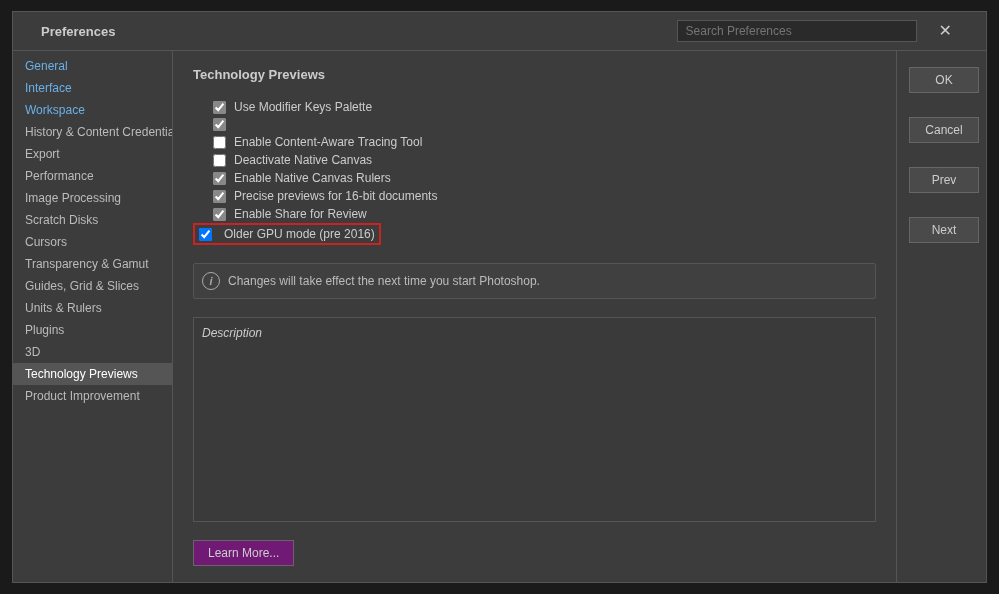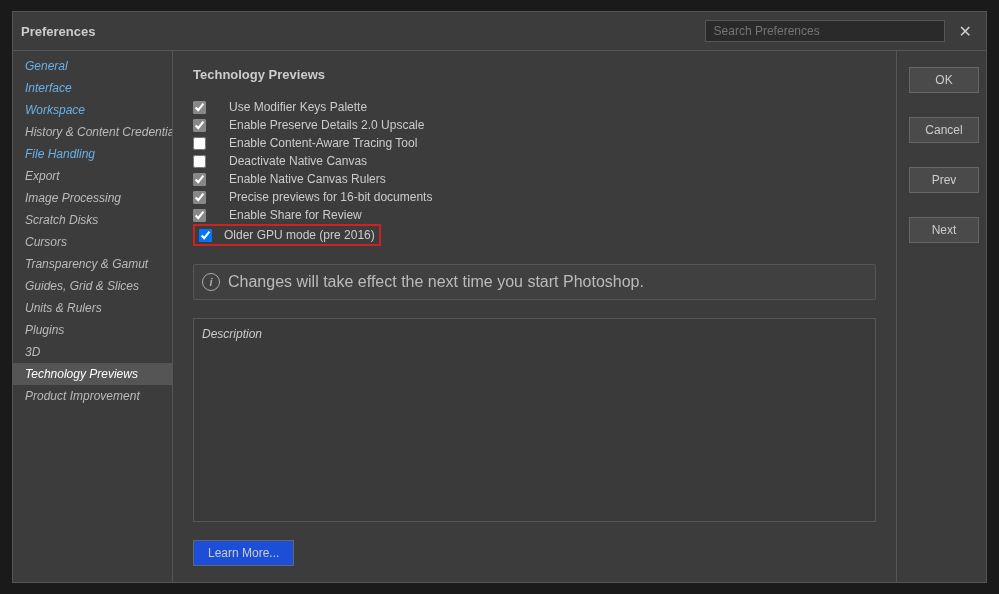--- a/index.html
+++ b/index.html
@@ -26,21 +26,21 @@
       width: 975px;
       height: 572px;
       background: #3c3c3c;
       border: 1px solid #555;
       display: flex;
       flex-direction: column;
       position: relative;
     }
     .title-bar {
       background: #3c3c3c;
-      padding: 8px 8px;
+      padding: 8px 28px;
       display: flex;
       align-items: center;
       justify-content: space-between;
       border-bottom: 1px solid #555;
       min-height: 36px;
     }
     .title-bar-left {
       display: flex;
       align-items: center;
       gap: 12px;
@@ -72,21 +72,20 @@
       display: flex;
       flex: 1;
       overflow: hidden;
     }
     .sidebar {
       width: 160px;
       background: #3c3c3c;
       border-right: 1px solid #555;
       overflow-y: auto;
       padding: 4px 0;
-      font-style: italic;
     }
     .sidebar-item {
       padding: 4px 12px;
       cursor: pointer;
       color: #bbb;
       font-size: 12px;
       white-space: nowrap;
     }
     .sidebar-item.active {
       background: #555;
@@ -104,22 +103,23 @@
     }
     .section-title {
       font-size: 13px;
       font-weight: bold;
       color: #ccc;
       margin-bottom: 8px;
     }
     .checkbox-row {
       display: flex;
       align-items: center;
-      gap: 23px;
+      gap: 8px;
       padding: 2px 0;
+      margin-left: 20px;
     }
     .checkbox-row input[type="checkbox"] {
       accent-color: #888;
       width: 13px;
       height: 13px;
       cursor: pointer;
     }
     .checkbox-label {
       color: #ccc;
       font-size: 12px;
@@ -151,38 +151,38 @@
       align-items: center;
       justify-content: center;
       color: #aaa;
       font-size: 11px;
       font-style: italic;
       font-weight: bold;
       flex-shrink: 0;
     }
     .info-text {
       color: #bbb;
-      font-size: 16px;
+      font-size: 12px;
     }
     .description-box {
       border: 1px solid #555;
       background: #3a3a3a;
       flex: 1;
       min-height: 160px;
       padding: 8px;
       font-style: italic;
     }
     .description-title {
       color: #ccc;
       font-size: 12px;
       margin-bottom: 6px;
     }
     .learn-more-btn {
       margin-top: 10px;
-      background: #1d4ed8;
+      background: #701a75;
       border: 1px solid #666;
       color: #ccc;
       padding: 5px 14px;
       font-size: 12px;
       cursor: pointer;
       align-self: flex-start;
     }
     .action-buttons {
       display: flex;
       flex-direction: column;
@@ -207,35 +207,35 @@
 </head>
 <body>
 
 <div class="dialog-overlay">
   <div class="dialog">
 
     <div class="title-bar">
       <div class="title-bar-left">
         <span class="dialog-title">Preferences</span>
       </div>
-      <div style="display:flex; align-items:flex-end; gap:8px;">
+      <div style="display:flex; align-items:center; gap:16px;">
         <input class="search-box" type="text" placeholder="Search Preferences" style="">
         <button class="close-btn">✕</button>
       </div>
     </div>
 
     <div class="dialog-body">
 
       <div class="sidebar" id="sidebar-list">
           <div class="sidebar-item blue-text">General</div>
           <div class="sidebar-item blue-text">Interface</div>
           <div class="sidebar-item blue-text">Workspace</div>
           <div class="sidebar-item">History &amp; Content Credentials</div>
-          <div class="sidebar-item blue-text">File Handling</div>
           <div class="sidebar-item">Export</div>
+          <div class="sidebar-item">Performance</div>
           <div class="sidebar-item">Image Processing</div>
           <div class="sidebar-item">Scratch Disks</div>
           <div class="sidebar-item">Cursors</div>
           <div class="sidebar-item">Transparency &amp; Gamut</div>
           <div class="sidebar-item">Guides, Grid &amp; Slices</div>
           <div class="sidebar-item">Units &amp; Rulers</div>
           <div class="sidebar-item">Plugins</div>
           <div class="sidebar-item">3D</div>
           <div class="sidebar-item active">Technology Previews</div>
           <div class="sidebar-item">Product Improvement</div>
@@ -243,21 +243,20 @@
 
       <div class="main-content">
         <div class="section-title">Technology Previews</div>
         <div id="checkbox-list">
             <div class="checkbox-row">
               <input type="checkbox" id="cb-0" checked="" style="">
               <label for="cb-0" class="checkbox-label">Use Modifier Keys Palette</label>
             </div>
             <div class="checkbox-row">
               <input type="checkbox" id="cb-1" checked="" style="">
-              <label for="cb-1" class="checkbox-label">Enable Preserve Details 2.0 Upscale</label>
             </div>
             <div class="checkbox-row">
               <input type="checkbox" id="cb-2" style="">
               <label for="cb-2" class="checkbox-label">Enable Content-Aware Tracing Tool</label>
             </div>
             <div class="checkbox-row">
               <input type="checkbox" id="cb-3" style="">
               <label for="cb-3" class="checkbox-label">Deactivate Native Canvas</label>
             </div>
             <div class="checkbox-row">

